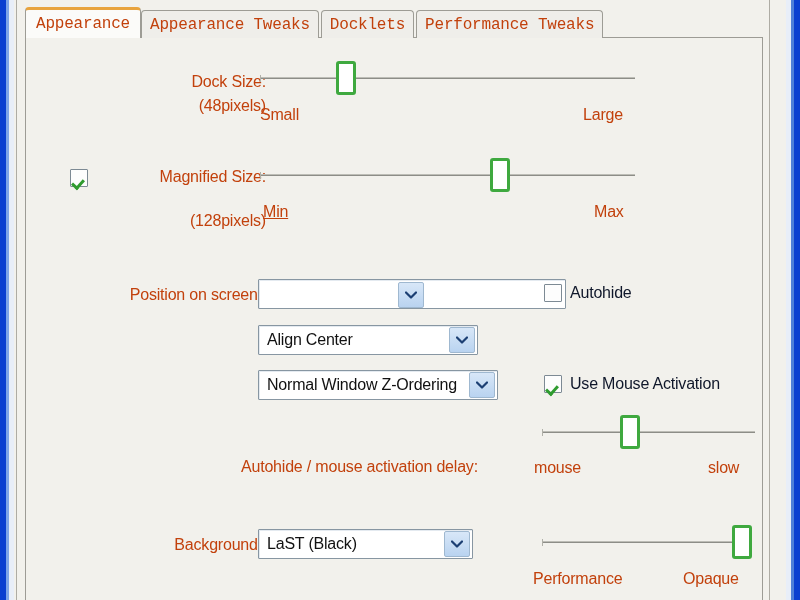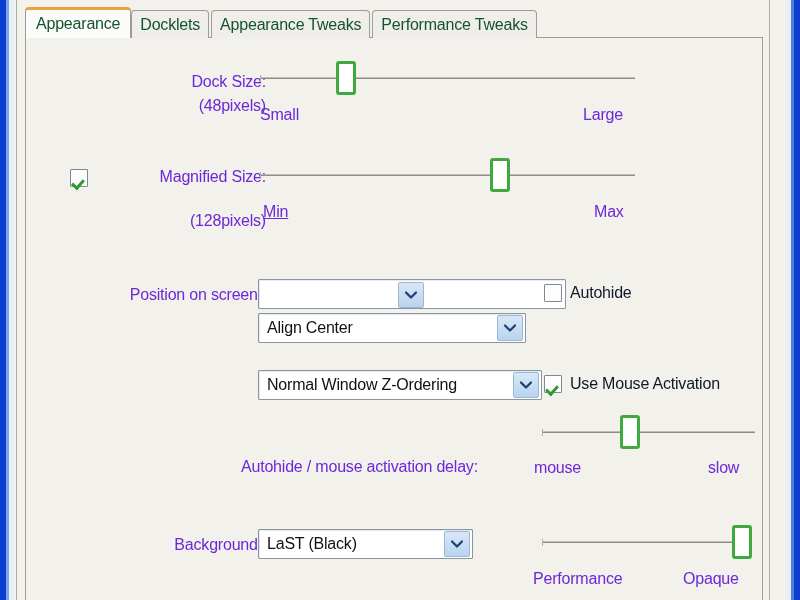--- a/index.html
+++ b/index.html
@@ -49,28 +49,29 @@
     z-index: 5;
   }
 
   .tab {
     height: 28px;
     padding: 0 8px;
     display: flex;
     align-items: center;
     justify-content: flex-end;
     font-size: 16px;
-    color: #14532d;
+    color: #c2410c;
     background: #efeeea;
     border: 1px solid #9d9c95;
     border-bottom: none;
     border-radius: 4px 4px 0 0;
     margin-right: 2px;
     white-space: nowrap;
     letter-spacing: -0.2px;
+    font-family: Liberation Mono, monospace;
   }
 
   .tab.active {
     height: 31px;
     background: #fbfbf9;
     border-top: 3px solid #e8a33d;
     border-left: 1px solid #9d9c95;
     border-right: 1px solid #9d9c95;
     font-weight: normal;
     margin-right: 0px;
@@ -87,21 +88,21 @@
     height: 566px;
     background: #f2f1ec;
     border: 1px solid #9d9c95;
     border-top: 1px solid #9d9c95;
   }
 
   
   .lbl {
     position: absolute;
     font-size: 16px;
-    color: #6d28d9;
+    color: #c2410c;
     white-space: nowrap;
     letter-spacing: -0.2px;
   }
   .lbl.right { text-align: right; }
 
   
   .slider { position: absolute; height: 34px; }
 
   .slider .track {
     position: absolute;
@@ -194,24 +195,24 @@
 <body>
 
 <div id="window-frame">
   <div id="client-area">
 
     <div id="tab-strip">
       <div class="tab active">
         <span>Appearance</span>
       </div>
       <div class="tab">
+        <span>Appearance Tweaks</span>
+      </div>
+      <div class="tab">
         <span>Docklets</span>
-      </div>
-      <div class="tab">
-        <span>Appearance Tweaks</span>
       </div>
       <div class="tab">
         <span>Performance Tweaks</span>
       </div>
     </div>
 
     <div id="tab-panel">
 
       <div class="lbl right" style="left:60px; top:35px; width:180px;">Dock Size:</div>
       <div class="lbl right" style="left:60px; top:59px; width:180px;">(48pixels)</div>
@@ -241,30 +242,30 @@
         <span class="arrow-btn">
           <svg width="12" height="8" viewBox="0 0 12 8">
               <path d="M1 1.5 L6 6.5 L11 1.5" fill="none" stroke="#1c3f73" stroke-width="2.2" stroke-linecap="round" stroke-linejoin="round"></path>
             </svg>
         </span>
       </div>
 
       <div class="checkbox" style="left:518px; top:246px;"></div>
       <div class="cb-label" style="left:544px; top:246px;">Autohide</div>
 
-      <div class="combo" style="left:232px; top:275px; width:268px;">
+      <div class="combo" style="left:232px; top:287px; width:220px;">
         <span class="value">Align Center</span>
         <span class="arrow-btn">
           <svg width="12" height="8" viewBox="0 0 12 8">
               <path d="M1 1.5 L6 6.5 L11 1.5" fill="none" stroke="#1c3f73" stroke-width="2.2" stroke-linecap="round" stroke-linejoin="round"></path>
             </svg>
         </span>
       </div>
 
-      <div class="combo" style="left:232px; top:332px; width:284px;">
+      <div class="combo" style="left:232px; top:332px; width:240px;">
         <span class="value">Normal Window Z-Ordering</span>
         <span class="arrow-btn">
           <svg width="12" height="8" viewBox="0 0 12 8">
               <path d="M1 1.5 L6 6.5 L11 1.5" fill="none" stroke="#1c3f73" stroke-width="2.2" stroke-linecap="round" stroke-linejoin="round"></path>
             </svg>
         </span>
       </div>
 
       <div class="checkbox checked" style="left:518px; top:337px;"></div>
       <div class="cb-label" style="left:544px; top:337px;">Use Mouse Activation</div>

